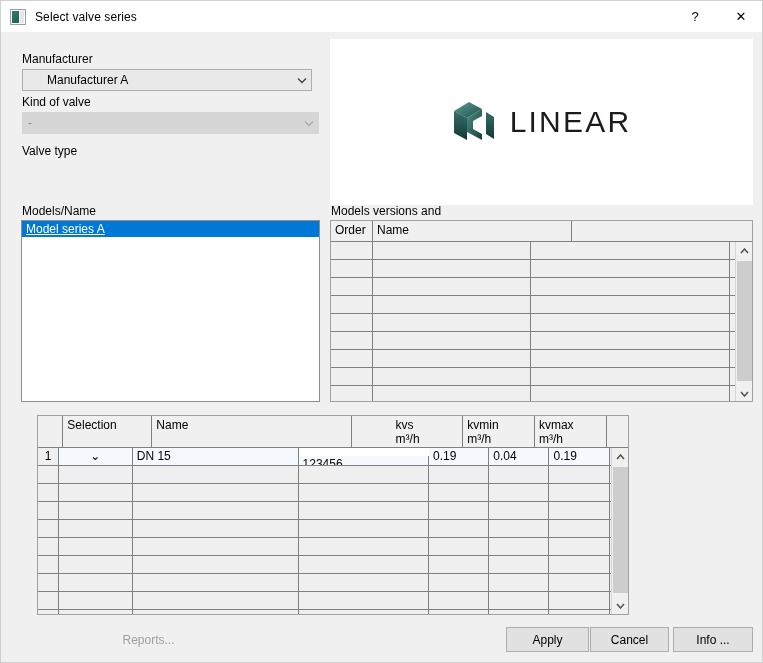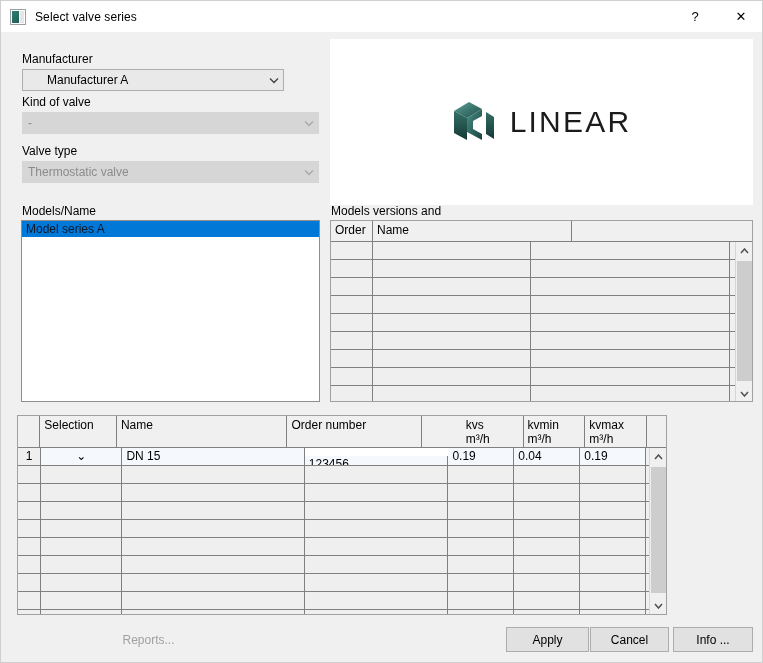--- a/index.html
+++ b/index.html
@@ -128,21 +128,22 @@
     height: 16px;
     line-height: 16px;
     font-size: 12px;
     padding-left: 4px;
     color: #000;
     white-space: nowrap;
     cursor: default;
   }
   .listbox .item.selected {
     background: #0078d7;
-    color: #0f172a;
+    color: #ffffff;
+    text-decoration: underline;
   }
 
   
   .logo-panel {
     position: absolute;
     box-sizing: border-box;
     background: #ffffff;
     border: 1px solid #ffffff;
     display: flex;
     align-items: center;
@@ -277,48 +278,40 @@
       <div class="sq-right"></div>
     </div>
     <div class="title-text">Select valve series</div>
     <div class="title-btns">
       <div class="title-btn">?</div>
       <div class="title-btn close">✕</div>
     </div>
   </div>
 
   <div class="field-label" style="left:21px; top:51px;">Manufacturer</div>
-  <div class="combo" style="left:21px; top:68px; width:262px;padding-left:24px;">
+  <div class="combo" style="left:21px; top:68px; width:290px;padding-left:24px;">
     <span class="val">Manufacturer A</span>
     <span class="chev">
       <svg width="10" height="7" viewBox="0 0 10 7">
           <path d="M1 1.5 L5 5.5 L9 1.5" stroke="#404040" stroke-width="1.3" fill="none"></path>
         </svg>
     </span>
   </div>
 
   <div class="field-label" style="left:21px; top:94px;">Kind of valve</div>
   <div class="combo disabled" style="left:21px; top:111px; width:297px;">
     <span class="val">-</span>
     <span class="chev">
       <svg width="10" height="7" viewBox="0 0 10 7">
           <path d="M1 1.5 L5 5.5 L9 1.5" stroke="#a8a8a8" stroke-width="1.3" fill="none"></path>
         </svg>
     </span>
   </div>
 
   <div class="field-label" style="left:21px; top:143px;">Valve type</div>
-  <div class="combo disabled" style="left:21px; top:160px; width:297px;">
-    <span class="val">Thermostatic valve</span>
-    <span class="chev">
-      <svg width="10" height="7" viewBox="0 0 10 7">
-          <path d="M1 1.5 L5 5.5 L9 1.5" stroke="#a8a8a8" stroke-width="1.3" fill="none"></path>
-        </svg>
-    </span>
-  </div>
 
   <div class="field-label" style="left:21px; top:203px;">Models/Name</div>
   <div class="listbox" style="left:20px; top:219px; width:299px; height:182px;">
     <div class="item selected">Model series A</div>
   </div>
 
   <div class="logo-panel" style="left:329px; top:38px; width:423px; height:166px;text-align:right;">
     <div class="logo-wrap">
       <span>
         <svg width="44" height="44" viewBox="0 0 44 44">
@@ -418,26 +411,25 @@
       </div>
       <div class="thumb" style="top:19px; height:120px;"></div>
       <div class="arrow" style="position:absolute; bottom:0; left:1px; right:0;">
         <svg width="9" height="6" viewBox="0 0 9 6">
             <path d="M1 1 L4.5 5 L8 1" stroke="#505050" stroke-width="1.5" fill="none"></path>
           </svg>
       </div>
     </div>
   </div>
 
-  <div class="grid" style="left:16px; top:414px; width:650px; height:200px;">
+  <div class="grid" style="left:36px; top:414px; width:592px; height:200px;">
     <div class="grid-head tall">
       <div class="hcell" style="width:26px;"></div>
       <div class="hcell" style="width:92px;">Selection</div>
       <div class="hcell" style="width:206px;">Name</div>
-      <div class="hcell" style="width:162px;">Order number</div>
       <div class="hcell" style="width:74px;margin-left:40px;">
         <span>kvs</span>
         <span class="unit">m³/h</span>
       </div>
       <div class="hcell" style="width:74px;">
         <span>kvmin</span>
         <span class="unit">m³/h</span>
       </div>
       <div class="hcell" style="width:74px;">
         <span>kvmax</span>

